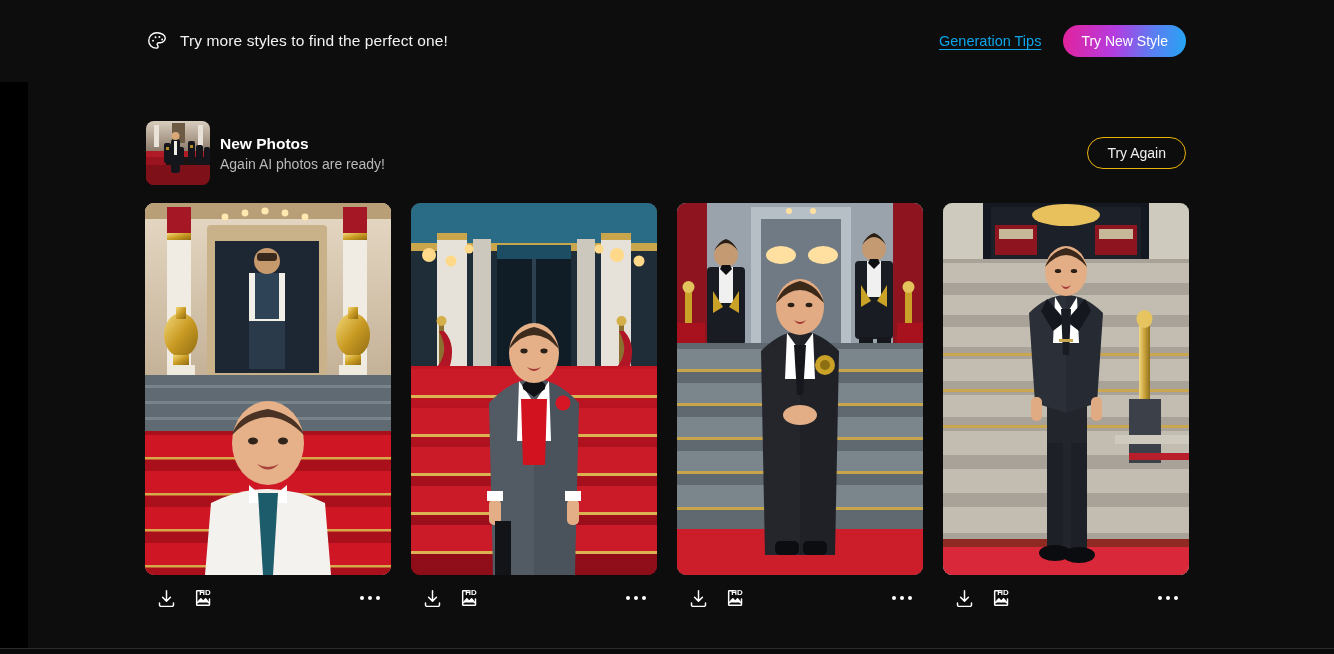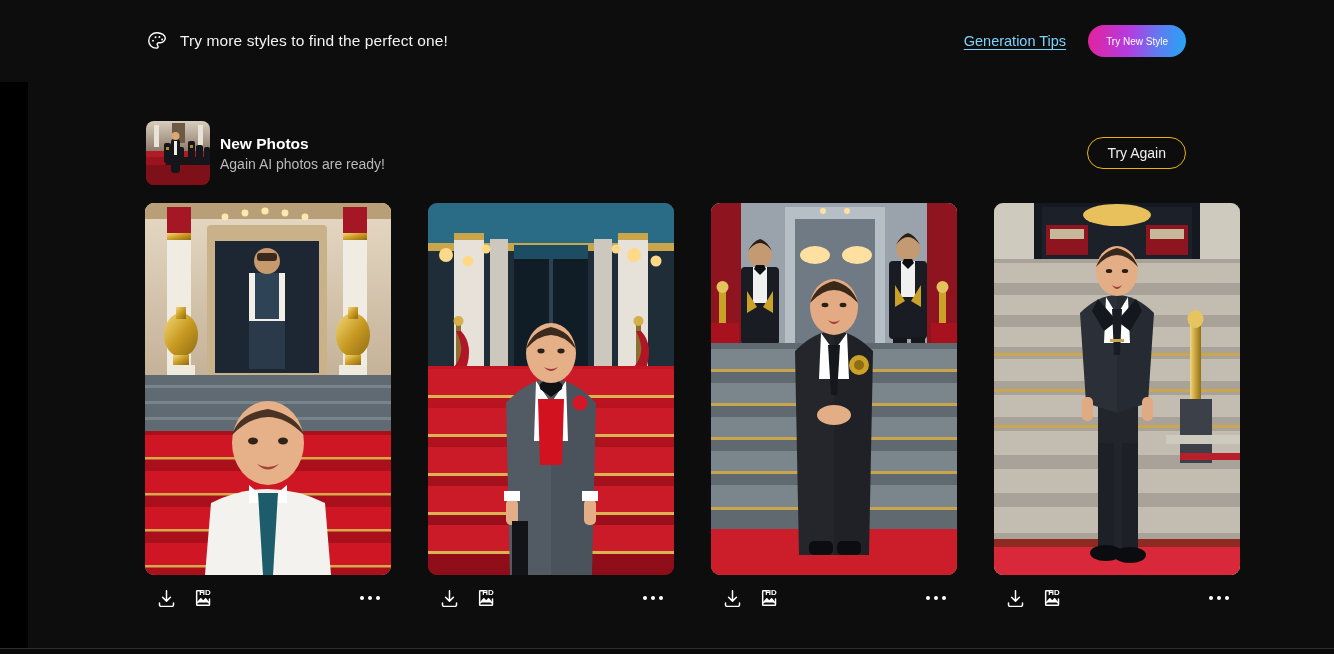--- a/index.html
+++ b/index.html
@@ -60,34 +60,34 @@
     white-space: nowrap;
     text-align: right;
   }
   .banner-right {
     display: flex;
     align-items: center;
     gap: 22px;
   }
   .tips-link {
     font-size: 14.5px;
-    color: #7dd3fc;
+    color: #0ea5e9;
     text-decoration: underline;
     text-underline-offset: 2.5px;
     white-space: nowrap;
     cursor: pointer;
   }
   .try-new-style {
     display: inline-flex;
     align-items: center;
     justify-content: center;
     height: 32px;
     padding: 0 18px;
     border-radius: 16px;
-    font-size: 10px;
+    font-size: 14px;
     color: #ffffff;
     white-space: nowrap;
     background: linear-gradient(97deg, #e4229b 0%, #b33ce0 42%, #5d7df2 72%, #23a6f3 100%);
     border: none;
     cursor: pointer;
     font-family: "Liberation Sans", sans-serif;
   }
 
   
   .result-header {
@@ -139,21 +139,21 @@
     cursor: pointer;
     font-family: "Liberation Sans", sans-serif;
   }
 
   
   .gallery {
     position: absolute;
     left: 145px; top: 203px;
     width: 1041px;
     display: flex;
-    gap: 37px;
+    gap: 20px;
   }
   .photo-card {
     width: 246px;
     display: flex;
     flex-direction: column;
   }
   .photo-frame {
     width: 246px;
     height: 372px;
     border-radius: 9px;

